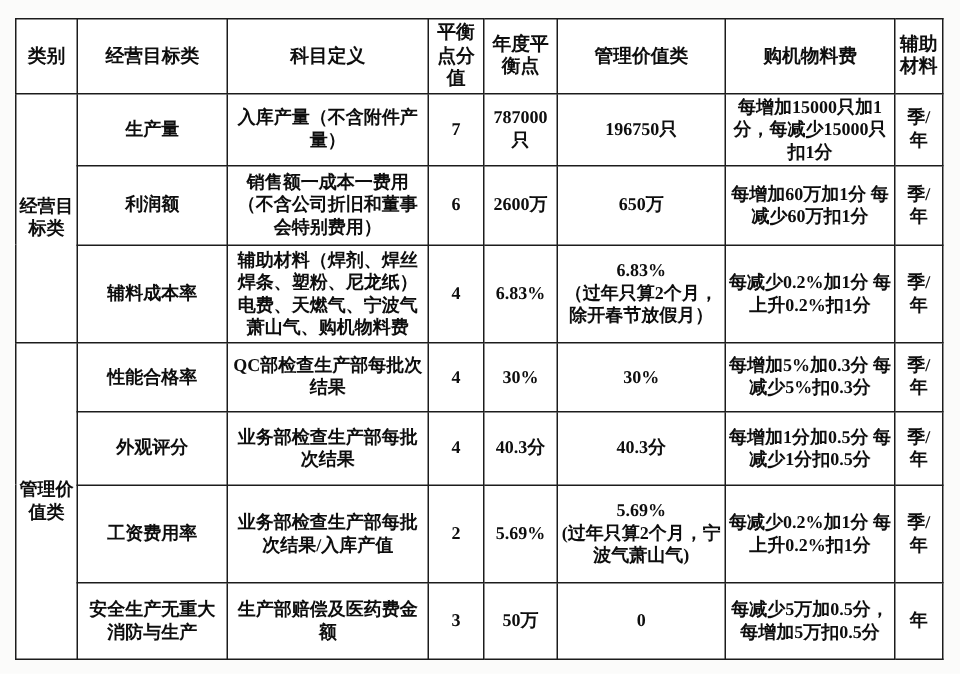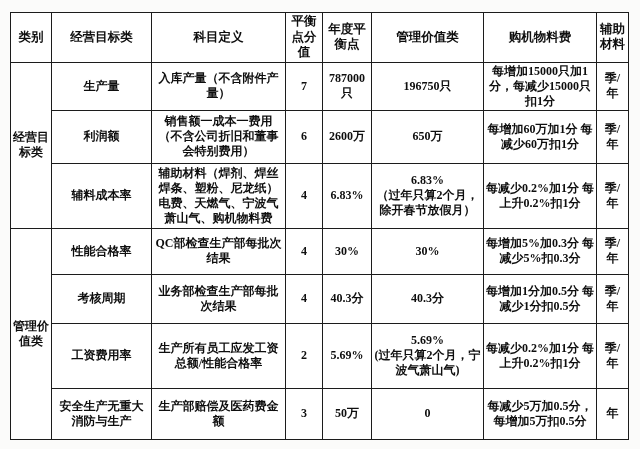--- a/index.html
+++ b/index.html
@@ -121,31 +121,31 @@
         <td class="cat-cell" rowspan="4">管理价值类</td>
         <td>性能合格率</td>
         <td>QC部检查生产部每批次结果</td>
         <td>4</td>
         <td>30%</td>
         <td>30%</td>
         <td class="rules-cell">每增加5%加0.3分 每减少5%扣0.3分</td>
         <td class="cycle-cell">季/年</td>
       </tr>
       <tr>
-        <td>考核周期</td>
+        <td>外观评分</td>
         <td>业务部检查生产部每批次结果</td>
         <td>4</td>
         <td>40.3分</td>
         <td>40.3分</td>
         <td class="rules-cell">每增加1分加0.5分 每减少1分扣0.5分</td>
         <td class="cycle-cell">季/年</td>
       </tr>
       <tr>
         <td>工资费用率</td>
-        <td>生产所有员工应发工资总额/性能合格率</td>
+        <td>业务部检查生产部每批次结果/入库产值</td>
         <td>2</td>
         <td>5.69%</td>
         <td>
           <div>5.69%</div>
           <div>(过年只算2个月，宁波气萧山气)</div>
         </td>
         <td class="rules-cell">每减少0.2%加1分 每上升0.2%扣1分</td>
         <td class="cycle-cell">季/年</td>
       </tr>
       <tr>

